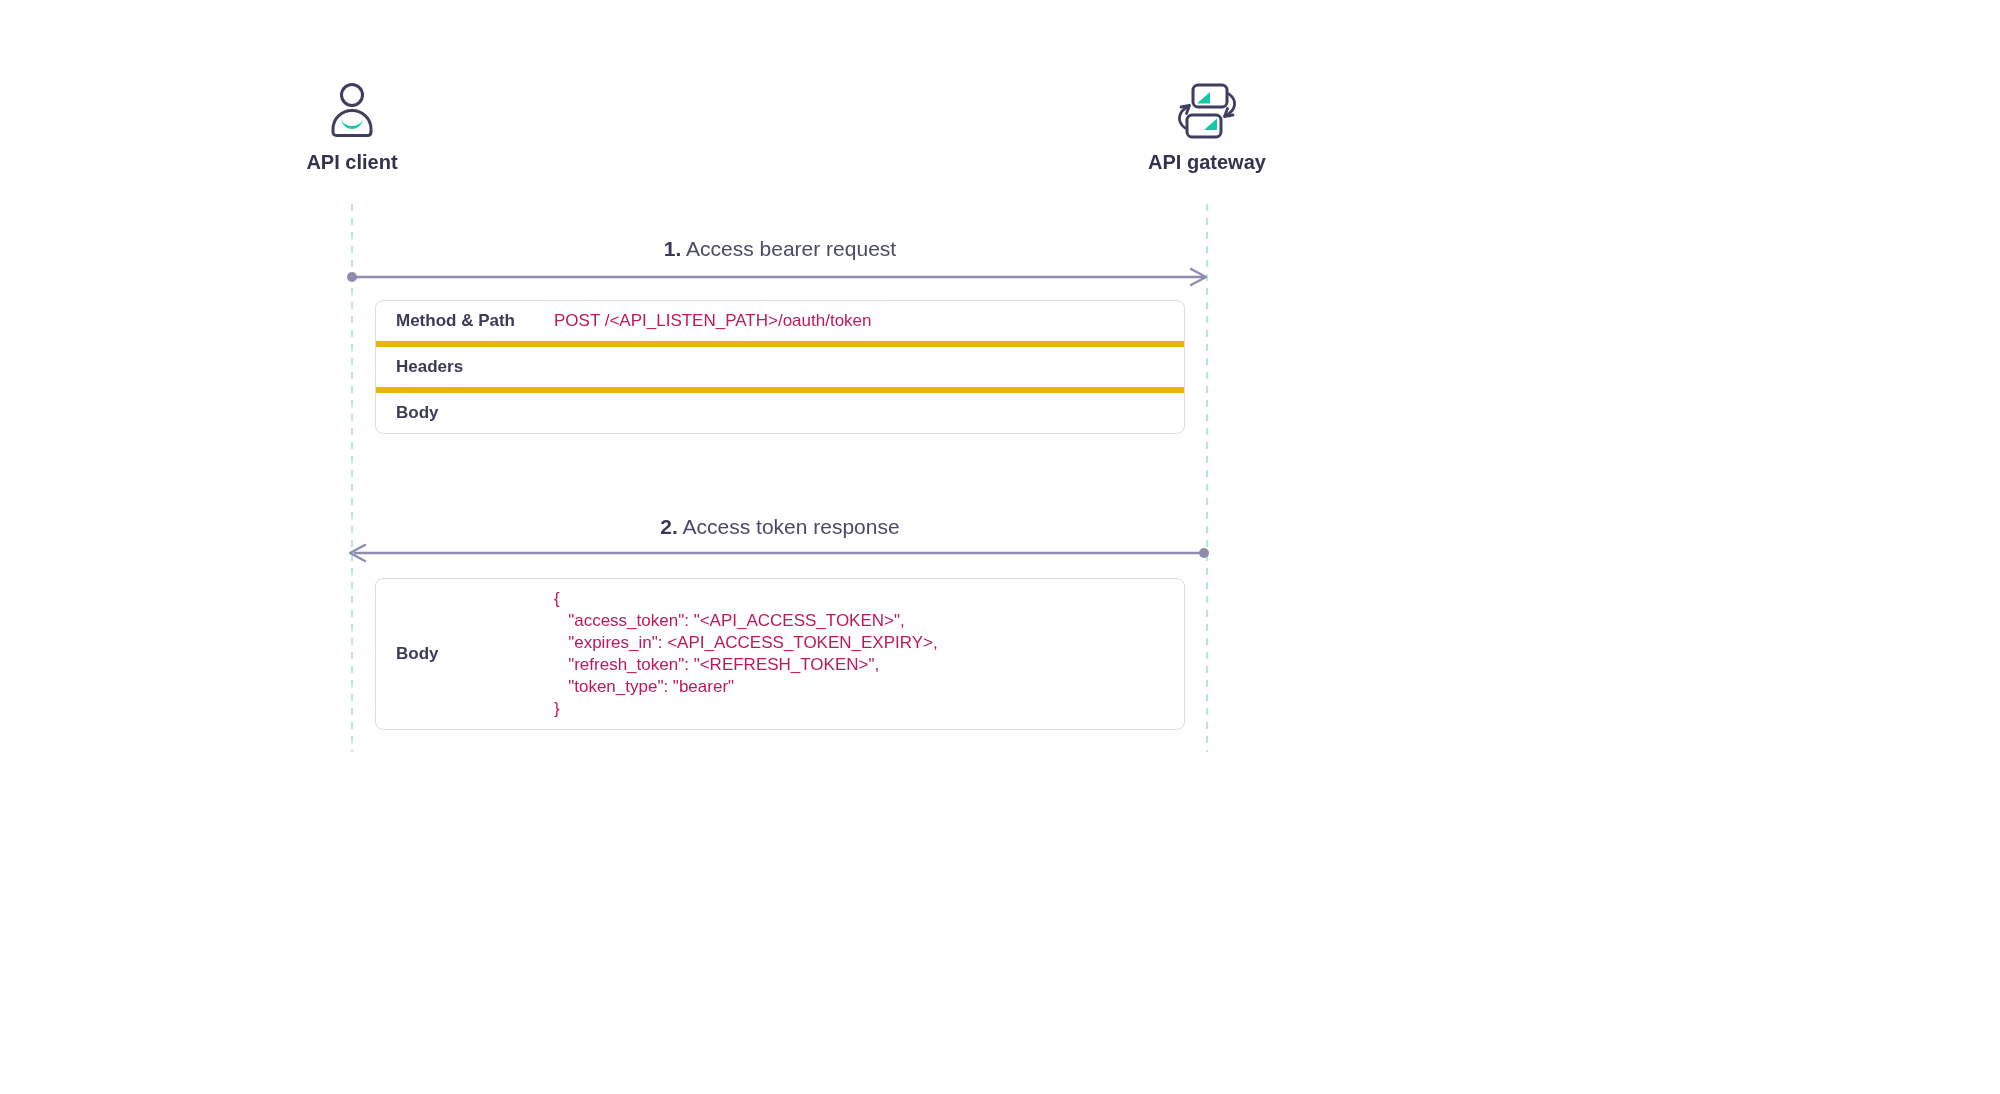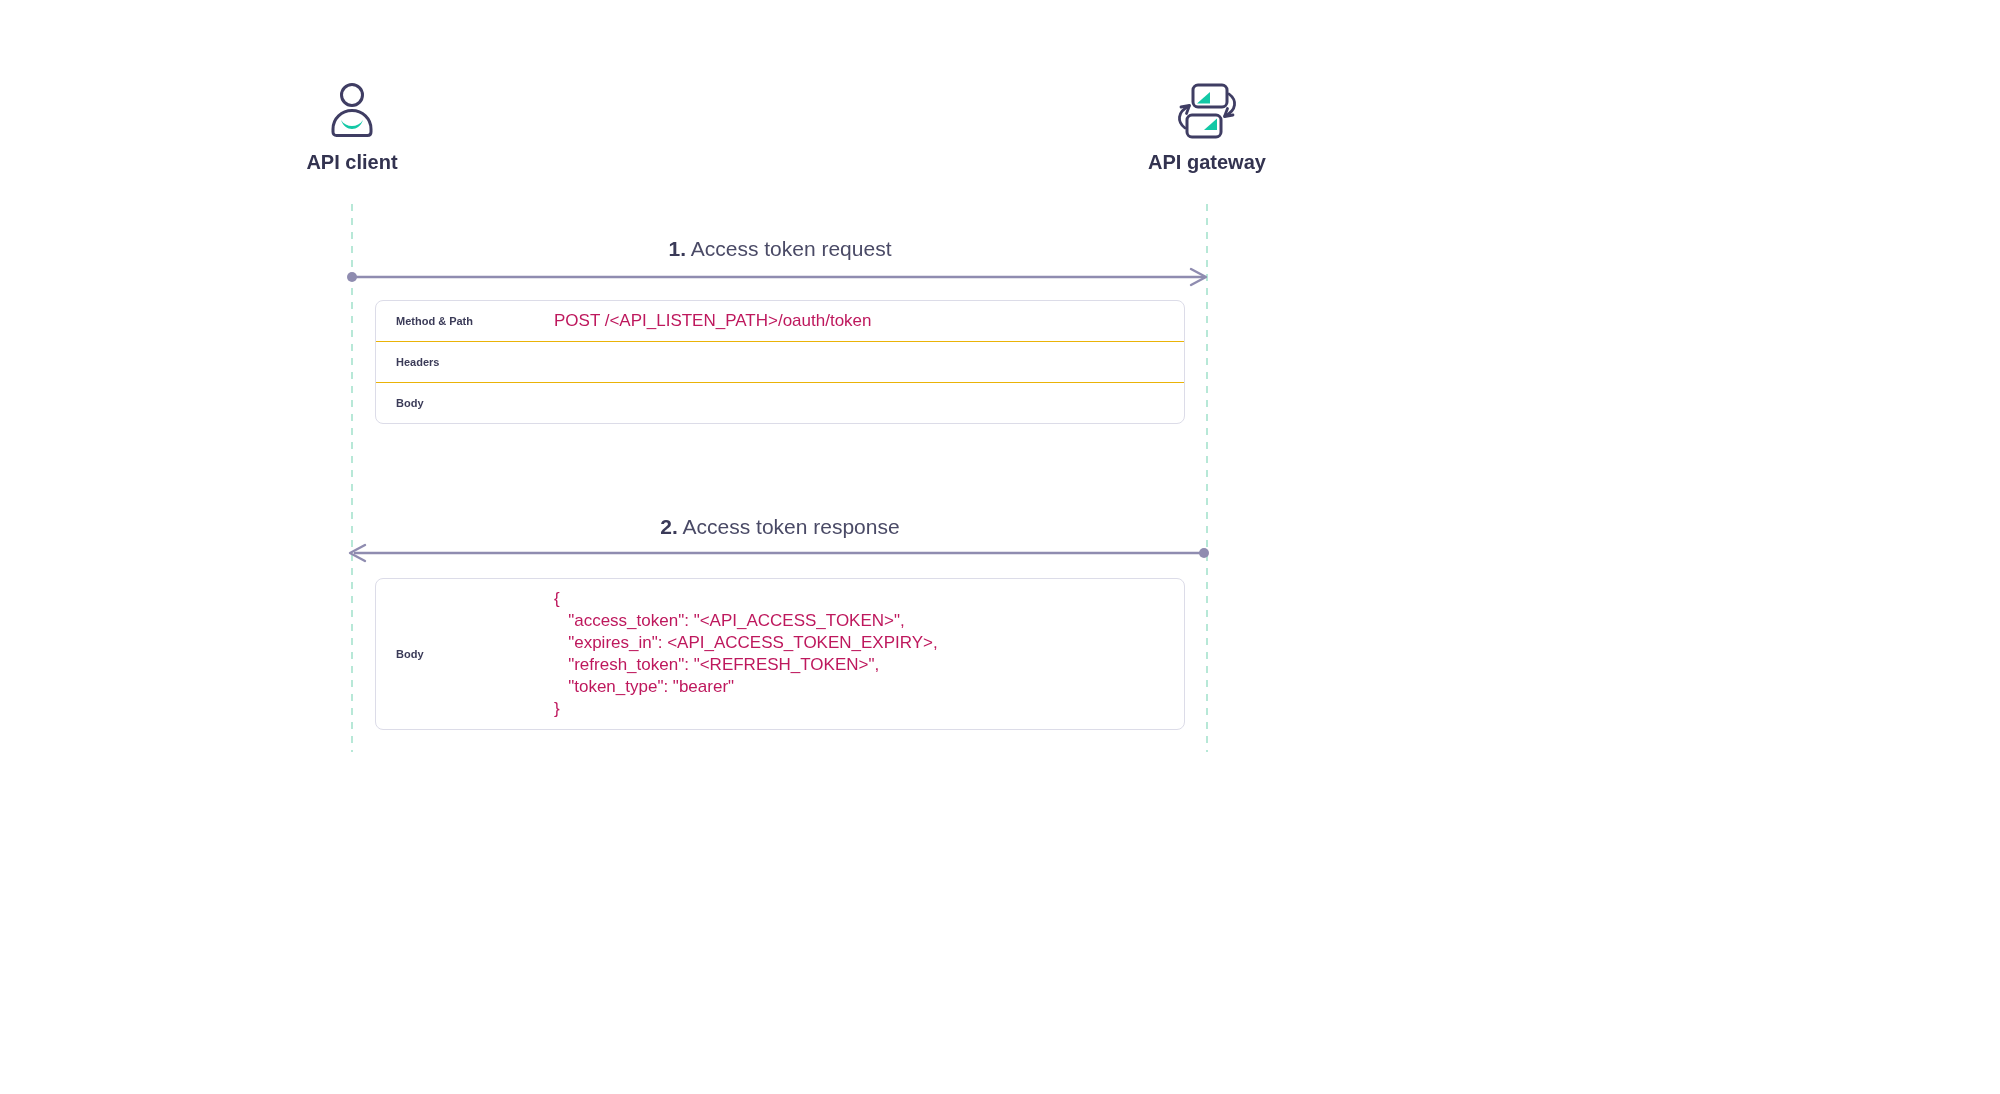--- a/index.html
+++ b/index.html
@@ -39,25 +39,25 @@
   .arrow2{top:542px;}
   
   .card{
     position:absolute;left:375px;width:810px;
     background:#ffffff;border:1px solid #dcdce8;border-radius:8px;
     box-sizing:border-box;
   }
   .card1{top:300px;}
   .card2{top:578px;min-height:149px;display:flex;flex-direction:column;justify-content:center;}
   .trow{display:flex;align-items:stretch;}
-  .trow + .trow{border-top:1px solid #eab308;flex-direction:column;}
+  .trow + .trow{border-top:6px solid #eab308;flex-direction:column;}
   .tlabel{
     width:178px;box-sizing:border-box;flex:none;
     padding:9px 0 9px 20px;
-    font-size:11px;font-weight:bold;color:#3b3b58;line-height:22px;
+    font-size:17px;font-weight:bold;color:#3b3b58;line-height:22px;
   }
   .tvalue{
     flex:1;padding:9px 20px 9px 0;
     font-size:17px;color:#be185d;line-height:22px;
     white-space:pre-wrap;
   }
   .trow.vcenter .tlabel{display:flex;align-items:center;padding-top:0;padding-bottom:0;}
 </style>
 </head>
 <body>
@@ -85,21 +85,21 @@
       <path d="M21 40 C25 52 39 52 43 40 C38 48 26 48 21 40 Z" fill="#13c8a6"></path>
     </svg>
     <div class="actor-label">API client</div>
   </div>
 
   <div class="lifeline lifeline-client"></div>
   <div class="lifeline lifeline-gateway"></div>
 
   <div class="msg-label msg1-label">
     <span class="step">1.</span>
-    <span>Access token request</span>
+    <span>Access bearer request</span>
   </div>
   <svg class="arrow arrow1" width="876" height="22" viewBox="0 0 876 22">
     <circle cx="12" cy="11" r="5" fill="#8f8cb0"></circle>
     <line x1="12" y1="11" x2="864" y2="11" stroke="#8f8cb0" stroke-width="2.4"></line>
     <polyline points="851,3 866,11 851,19" fill="none" stroke="#8f8cb0" stroke-width="2.4" stroke-linecap="round" stroke-linejoin="round"></polyline>
   </svg>
 
   <div class="card card1">
     <div class="trow">
       <div class="tlabel">Method &amp; Path</div>

